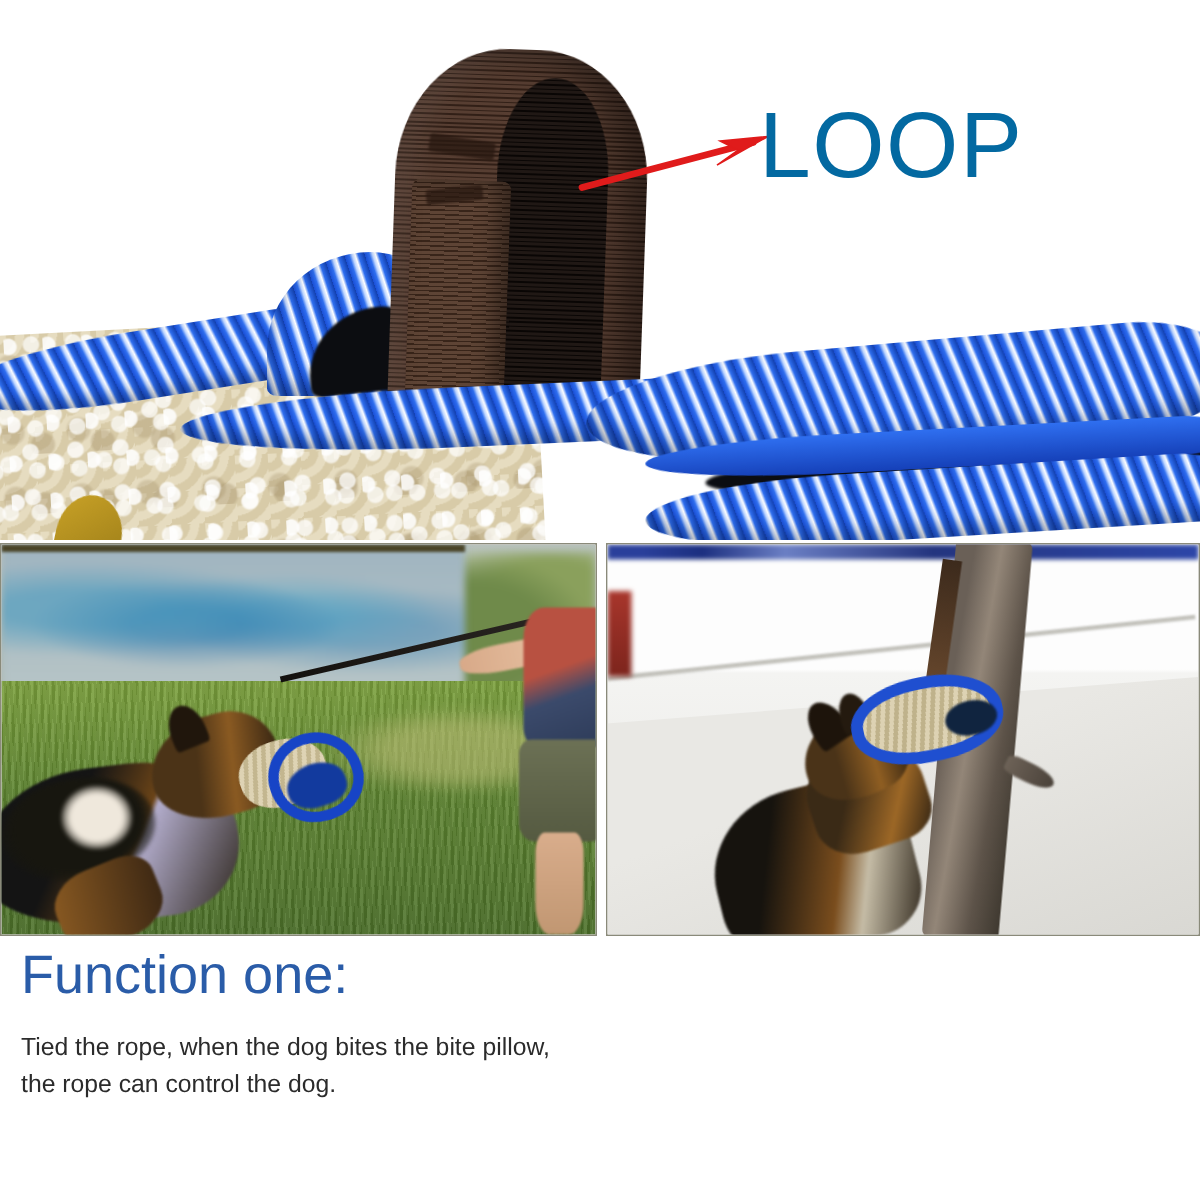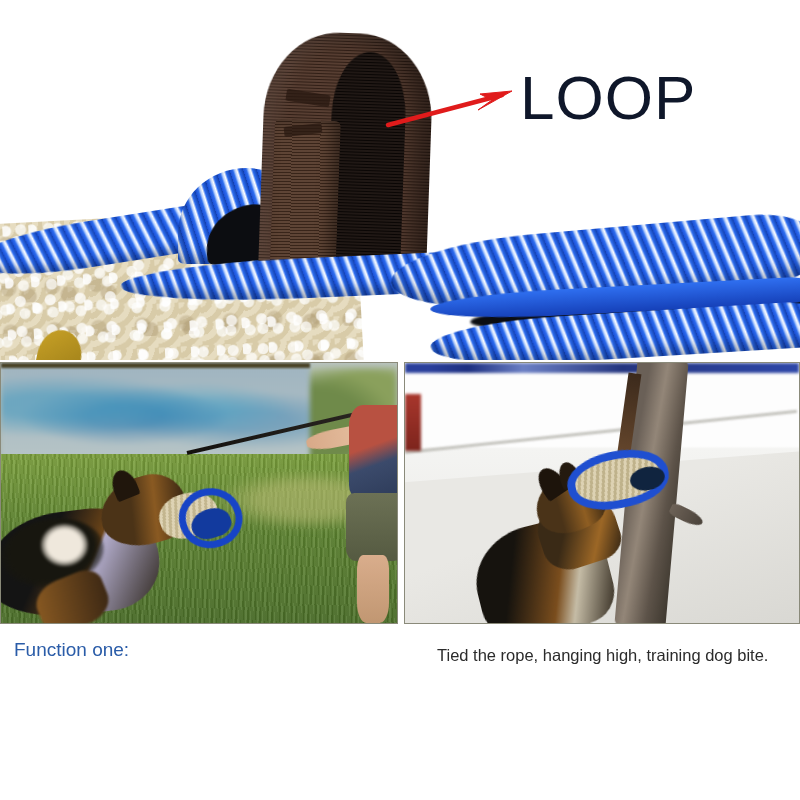--- a/index.html
+++ b/index.html
@@ -219,24 +219,23 @@
   }
 
   
   .loop-label {
     position: absolute;
     left: 506px;
     top: 67px;
     font-size: 62px;
     line-height: 1;
     letter-spacing: 1px;
-    color: #0f172a;
+    color: #0369a1;
     font-family: "Liberation Sans", sans-serif;
     white-space: nowrap;
-    margin-left: 14px;
   }
 
   
   .photo-row {
     position: absolute;
     left: 0;
     top: 362px;
     width: 800px;
     height: 262px;
   }
@@ -502,21 +501,21 @@
     height: 176px;
     background: #ffffff;
   }
   .caption-col { position: absolute; top: 0; }
   .caption-left  { left: 14px;  width: 380px; }
   .caption-right { left: 434px; width: 360px; }
 
   .caption-heading {
     margin: 0;
     padding: 0;
-    font-size: 19px;
+    font-size: 36px;
     line-height: 34px;
     font-weight: normal;
     color: #2a5ca8;
     font-family: "Liberation Sans", sans-serif;
   }
   .caption-left .caption-heading  { padding-top: 9px; }
   .caption-right .caption-heading { padding-top: 9px; }
 
   .caption-body {
     margin: 0;
@@ -607,20 +606,20 @@
       <div class="pillow-r-jute"></div>
       <div class="pillow-r-blue"></div>
       <div class="pillow-r-hole"></div>
     </div>
   </div>
 
   <div class="captions">
 
     <div class="caption-col caption-left">
       <p class="caption-heading">Function one:</p>
+      <p class="caption-body">Tied the rope, when the dog bites the bite pillow, the rope can control the dog.</p>
     </div>
 
     <div class="caption-col caption-right">
-      <p class="caption-body">Tied the rope, hanging high, training dog bite.</p>
     </div>
   </div>
 
 </div>
 
 </body></html>

